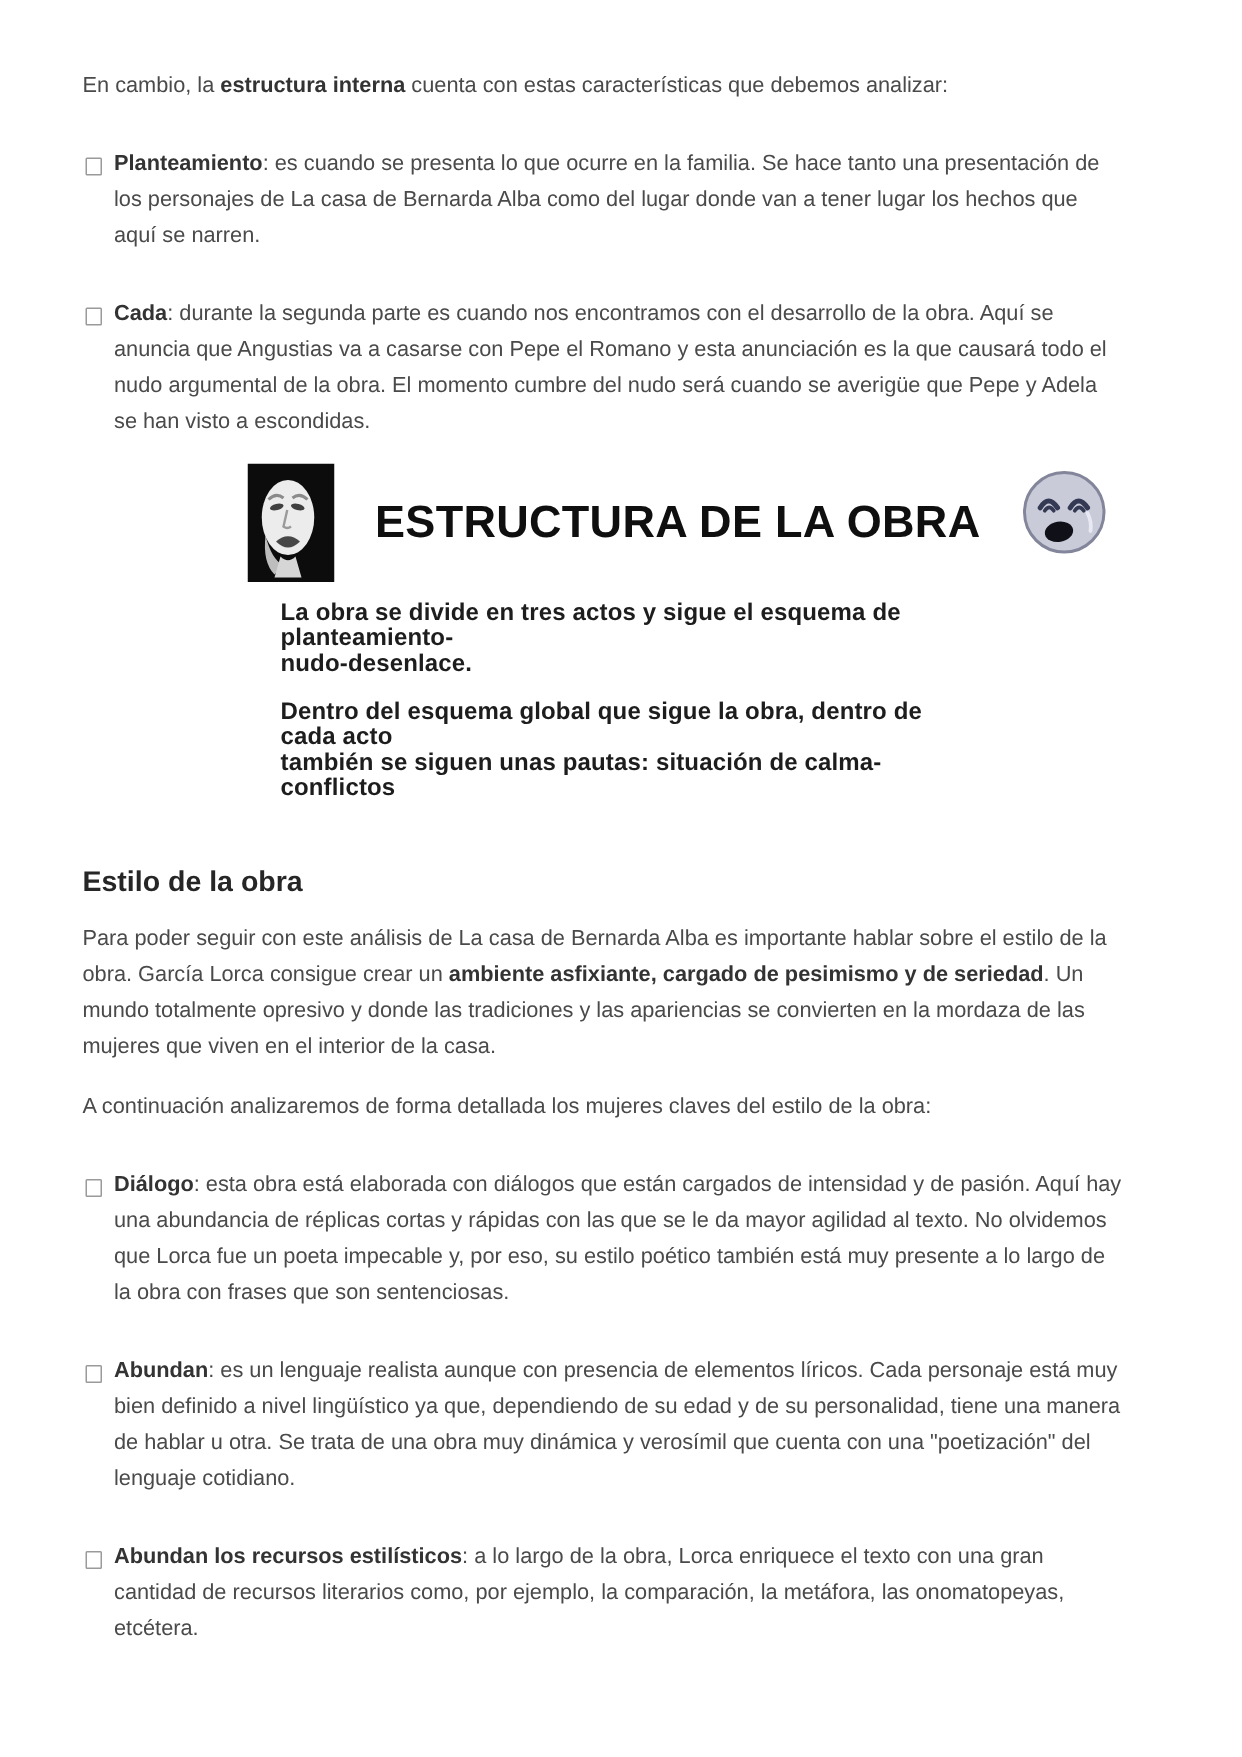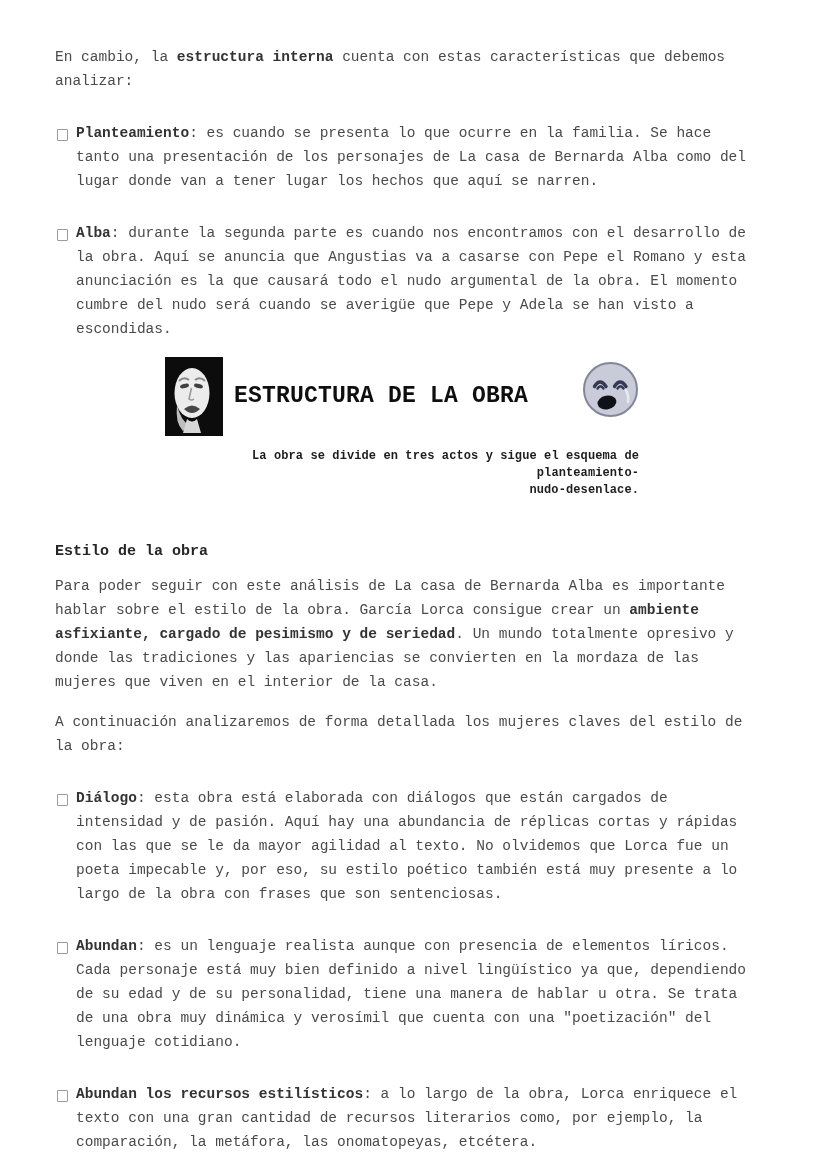--- a/index.html
+++ b/index.html
@@ -3,21 +3,21 @@
 <meta charset="utf-8">
 <style>
   html,body{margin:0;padding:0;background:#ffffff;}
   .page{
     position:relative;
     width:824px;height:1171px;
     box-sizing:border-box;
     padding:45px 75px 0 55px;
     background:#fff;
     overflow:hidden;
-    font-family:Liberation Mono, monospace;
+    font-family:Liberation Sans, sans-serif;
     color:#4a4a4a;
     font-size:14.5px;
     line-height:24px;
   }
   .body-text{margin:0;color:#4a4a4a;}
   .body-text b, .term{color:#333;font-weight:700;}
   
   ul.check-list{list-style:none;margin:19px 0 0 0;padding:0;}
   ul.check-list li{position:relative;padding-left:21px;margin-bottom:11px;margin-top:28px;}
   .sq{
@@ -27,53 +27,53 @@
     background:#fff;display:inline-block;
   }
   
   .slide1{
     width:474px;margin:16px auto 0 auto;padding:0;
     font-weight:700;color:#1d1d1d;
   }
   .slide1-header{display:flex;align-items:center;gap:11px;}
   .mask-img{flex:0 0 auto;display:block;}
   .slide1-title{
-    flex:1;margin:0;
-    font-size:23px;font-weight:800;letter-spacing:.2px;
+    flex:1;margin:16px;
+    font-size:30px;font-weight:800;letter-spacing:.2px;
     color:#0f0f0f;line-height:1;white-space:nowrap;
   }
   .emoji-img{flex:0 0 auto;display:block;margin-top:-14px;}
   .slide1-body{padding:12px 0 0 22px;}
   .slide1-body p{
     margin:0 0 15px 0;
-    font-size:12px;line-height:17px;font-weight:700;
-    color:#1d1d1d;white-space:pre-line;letter-spacing:.1px;text-align:right;
+    font-size:16px;line-height:17px;font-weight:700;
+    color:#1d1d1d;white-space:pre-line;letter-spacing:.1px;
   }
   
   h2.section-heading{
     margin:44px 0 13px 0;
-    font-size:15px;line-height:1.2;font-weight:700;color:#262626;
+    font-size:19px;line-height:1.2;font-weight:700;color:#262626;
   }
   .para-gap{margin-top:16px;}
 </style>
 </head>
 <body>
 
 <main class="page">
 
   <p class="body-text"><span>En cambio, la </span><b>estructura interna</b><span> cuenta con estas características que debemos analizar:</span></p>
 
   <ul class="check-list">
     <li>
       <span class="sq"></span>
       <p class="body-text"><b class="term">Planteamiento</b><span>: es cuando se presenta lo que ocurre en la familia. Se hace tanto una presentación de los personajes de La casa de Bernarda Alba como del lugar donde van a tener lugar los hechos que aquí se narren.</span></p>
     </li>
     <li>
       <span class="sq"></span>
-      <p class="body-text"><b class="term">Alba</b><span>: durante la segunda parte es cuando nos encontramos con el desarrollo de la obra. Aquí se anuncia que Angustias va a casarse con Pepe el Romano y esta anunciación es la que causará todo el nudo argumental de la obra. El momento cumbre del nudo será cuando se averigüe que Pepe y Adela se han visto a escondidas.</span></p>
+      <p class="body-text"><b class="term">Cada</b><span>: durante la segunda parte es cuando nos encontramos con el desarrollo de la obra. Aquí se anuncia que Angustias va a casarse con Pepe el Romano y esta anunciación es la que causará todo el nudo argumental de la obra. El momento cumbre del nudo será cuando se averigüe que Pepe y Adela se han visto a escondidas.</span></p>
     </li>
   </ul>
 
   <figure class="slide1">
     <div class="slide1-header">
       <span>
         <svg class="mask-img" width="58" height="79" viewBox="0 0 58 79" aria-hidden="true">
           <rect width="58" height="79" fill="#0c0c0c"></rect>
           <ellipse cx="27" cy="36" rx="17.5" ry="25" fill="#ececec"></ellipse>
           <path d="M12 48 q4 16 12 20 l-6 6 q-8 -8 -6 -26z" fill="#bdbdbd"></path>
@@ -95,20 +95,22 @@
           <path d="M32.5 25.5 q5.5 -9 11.5 0" stroke="#343a54" stroke-width="3.4" fill="none" stroke-linecap="round"></path>
           <path d="M35.5 27.5 q3 -4.5 6 0" stroke="#343a54" stroke-width="2.4" fill="none" stroke-linecap="round"></path>
           <path d="M44 29 q3 6 2 12" stroke="#e8e9f2" stroke-width="2.5" fill="none" stroke-linecap="round"></path>
           <ellipse cx="25" cy="41.5" rx="9.5" ry="6.8" fill="#101018" transform="rotate(-10 25 41.5)"></ellipse>
         </svg>
       </span>
     </div>
     <div class="slide1-body">
       <p>La obra se divide en tres actos y sigue el esquema de planteamiento-
 nudo-desenlace.</p>
+      <p>Dentro del esquema global que sigue la obra, dentro de cada acto
+también se siguen unas pautas: situación de calma-conflictos</p>
     </div>
   </figure>
 
   <h2 class="section-heading">Estilo de la obra</h2>
 
   <p class="body-text"><span>Para poder seguir con este análisis de La casa de Bernarda Alba es importante hablar sobre el estilo de la obra. García Lorca consigue crear un </span><b>ambiente asfixiante, cargado de pesimismo y de seriedad</b><span>. Un mundo totalmente opresivo y donde las tradiciones y las apariencias se convierten en la mordaza de las mujeres que viven en el interior de la casa.</span></p>
 
   <p class="body-text para-gap">A continuación analizaremos de forma detallada los mujeres claves del estilo de la obra:</p>
 
   <ul class="check-list">

